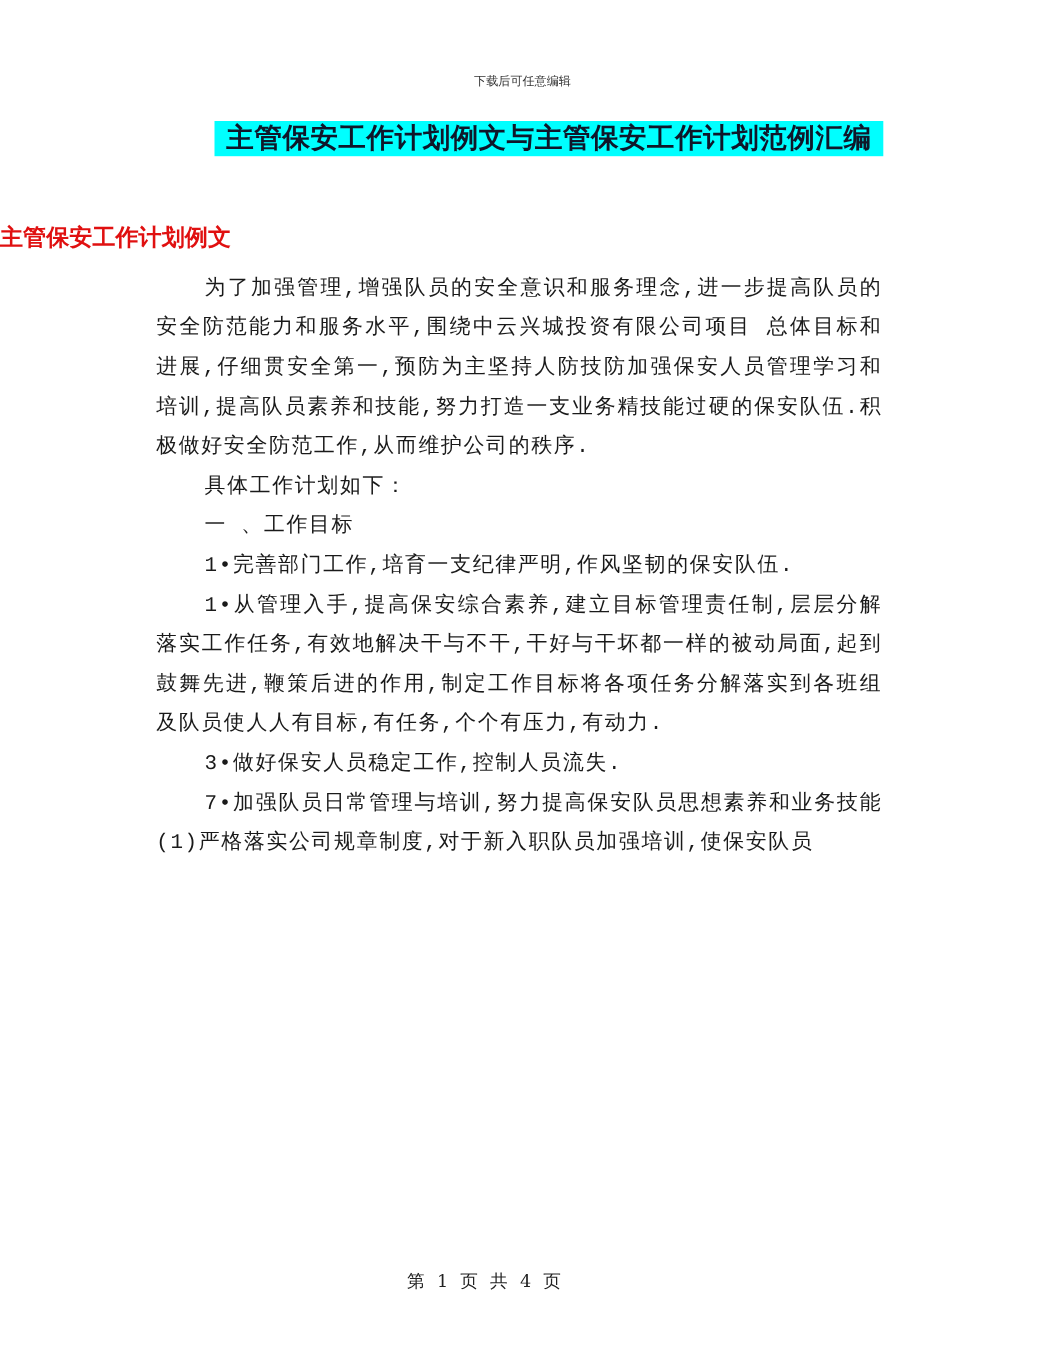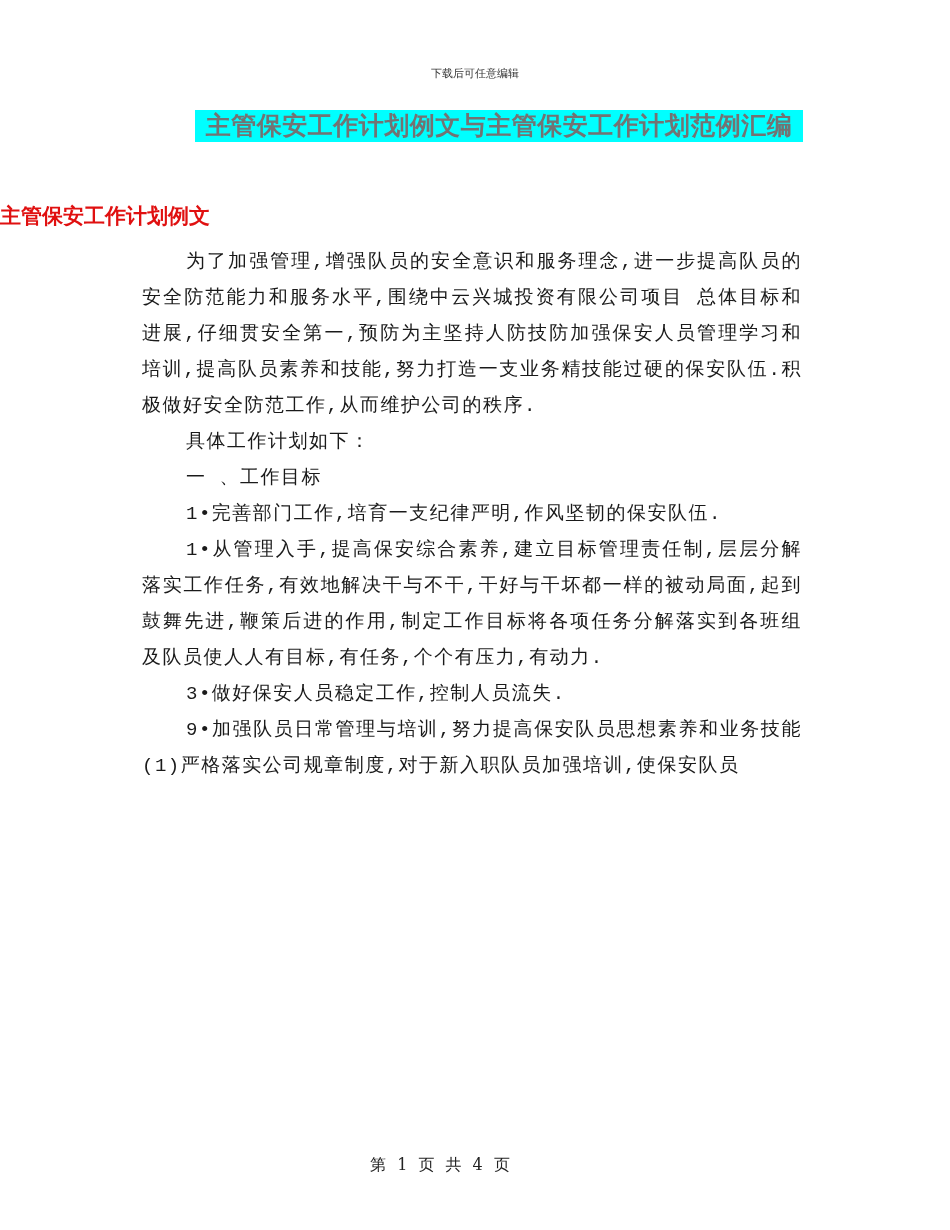--- a/index.html
+++ b/index.html
@@ -3,21 +3,21 @@
 <meta charset="utf-8">
 <style>
   html, body { margin: 0; padding: 0; background: #ffffff; }
   body { width: 950px; height: 1230px; position: relative; overflow: hidden;
          font-family: "DejaVu Serif", "Liberation Serif", serif; color: #1a1a1a; }
   .header-note { position: absolute; top: 66px; left: 0; width: 950px; text-align: center;
                  font-size: 11px; color: #333; font-family: "DejaVu Sans", sans-serif; }
   .main-title-wrap { position: absolute; top: 110px; left: 195px; width: 608px; height: 32px;
                      background: #00ffff; }
   .main-title { display: block; width: 100%; text-align: center; font-size: 25px; line-height: 32px;
-                font-weight: bold; color: #737373; letter-spacing: 0.5px;
+                font-weight: bold; color: #0f172a; letter-spacing: 0.5px;
                 font-family: "DejaVu Sans", sans-serif; white-space: nowrap; overflow: hidden; }
   .sub-title { position: absolute; top: 202px; left: 0; width: 950px; text-align: left;
                font-size: 21px; font-weight: bold; color: #e01010; font-family: "DejaVu Sans", sans-serif; }
   .body { position: absolute; top: 244px; left: 142px; width: 660px; }
   .p { font-size: 19px; line-height: 36px; letter-spacing: 1.5px; margin: 0; text-align: justify; }
   .indent { text-indent: 44px; font-family: Liberation Mono, monospace; }
   .footer { position: absolute; top: 1155px; left: 0; width: 880px; text-align: center;
             font-size: 16px; color: #222; word-spacing: 6px; }
 </style>
 </head>
@@ -31,16 +31,16 @@
 
 <div class="sub-title">主管保安工作计划例文</div>
 
 <div class="body">
   <p class="p indent">为了加强管理,增强队员的安全意识和服务理念,进一步提高队员的安全防范能力和服务水平,围绕中云兴城投资有限公司项目 总体目标和进展,仔细贯安全第一,预防为主坚持人防技防加强保安人员管理学习和培训,提高队员素养和技能,努力打造一支业务精技能过硬的保安队伍.积极做好安全防范工作,从而维护公司的秩序.</p>
   <p class="p indent">具体工作计划如下：</p>
   <p class="p indent">一 、工作目标</p>
   <p class="p indent">1•完善部门工作,培育一支纪律严明,作风坚韧的保安队伍.</p>
   <p class="p indent">1•从管理入手,提高保安综合素养,建立目标管理责任制,层层分解落实工作任务,有效地解决干与不干,干好与干坏都一样的被动局面,起到鼓舞先进,鞭策后进的作用,制定工作目标将各项任务分解落实到各班组及队员使人人有目标,有任务,个个有压力,有动力.</p>
   <p class="p indent">3•做好保安人员稳定工作,控制人员流失.</p>
-  <p class="p indent">9•加强队员日常管理与培训,努力提高保安队员思想素养和业务技能(1)严格落实公司规章制度,对于新入职队员加强培训,使保安队员</p>
+  <p class="p indent">7•加强队员日常管理与培训,努力提高保安队员思想素养和业务技能(1)严格落实公司规章制度,对于新入职队员加强培训,使保安队员</p>
 </div>
 
 <div class="footer">第 1 页 共 4 页</div>
 
 </body></html>

